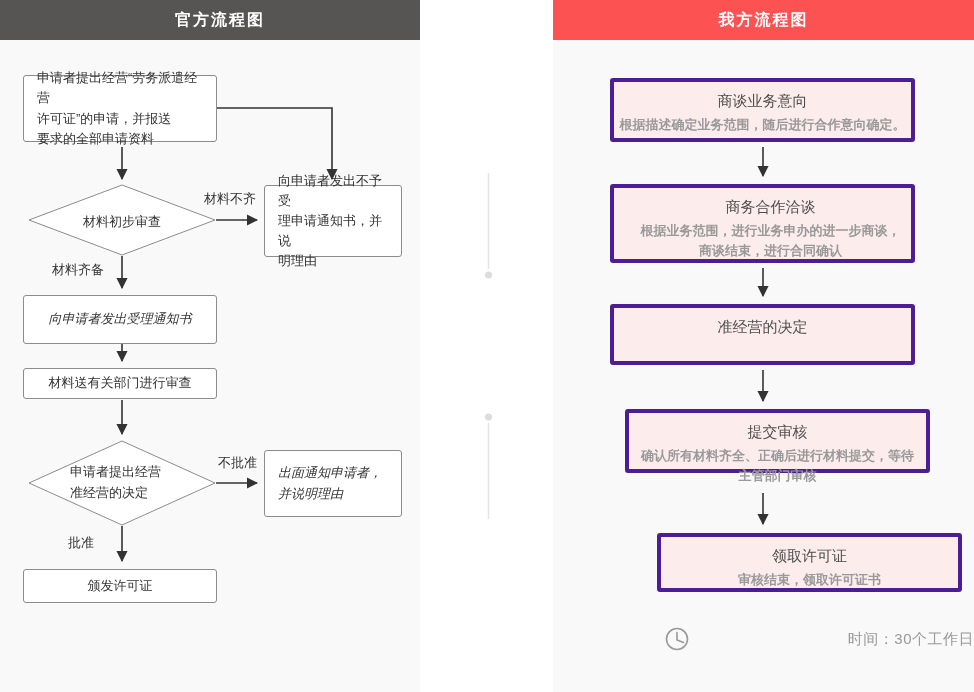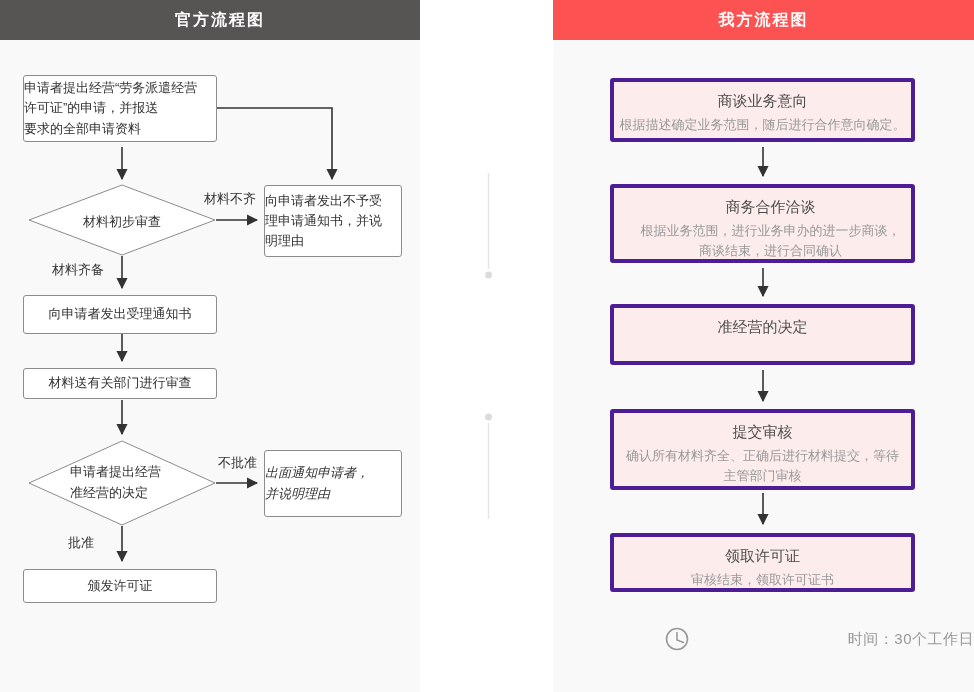--- a/index.html
+++ b/index.html
@@ -19,33 +19,33 @@
   .header-red{background:#fd5252;}
   .overlay{position:absolute;left:0;top:0;pointer-events:none;}
 
   
   .nbox{
     position:absolute;background:#fff;border:1px solid #8c8c8c;border-radius:3px;
     color:#333;font-size:13px;line-height:1.55;display:flex;align-items:center;
     white-space:pre-line;box-sizing:border-box;
   }
   .nbox.center{justify-content:center;text-align:center;}
-  .nbox.padl{padding-right:8px;}
+  .nbox.padl{padding-left:13px;padding-right:8px;}
   .flabel{position:absolute;font-size:13px;color:#333;white-space:nowrap;}
   .dtext{position:absolute;font-size:13px;color:#333;line-height:1.6;}
   .dtext.pre{white-space:pre-line;}
 
   
   .step{
     position:absolute;left:610px;width:305px;background:#fdecec;
     border:4px solid #4c1d95;border-radius:3px;box-sizing:border-box;
     display:flex;flex-direction:column;align-items:center;padding-top:9px;
   }
   .step-title{font-size:15px;color:#4d4d4d;line-height:20px;}
-  .step-desc{font-size:13px;color:#999;margin-top:4px;line-height:19.5px;text-align:center;white-space:pre-line;}
+  .step-desc{font-size:13px;color:#999;margin-top:4px;line-height:19.5px;text-align:center;white-space:pre-line;font-weight:bold;}
 
   
   .vs-outer{
     position:absolute;left:441px;top:299px;width:95px;height:95px;border-radius:50%;
     background:#fcd6d6;display:flex;align-items:center;justify-content:center;
   }
   .vs-inner{
     width:85px;height:85px;border-radius:50%;background:#fa5150;color:#fff;
     display:flex;align-items:center;justify-content:center;font-size:29px;letter-spacing:1px;
   }
@@ -123,21 +123,21 @@
   <div class="dtext" style="left:42px;top:212px;width:160px;text-align:center;">材料初步审查</div>
 
   <div class="flabel" style="left:204px;top:190px;">材料不齐</div>
 
   <div class="nbox padl" style="left:264px;top:185px;width:138px;height:72px;">向申请者发出不予受
 理申请通知书，并说
 明理由</div>
 
   <div class="flabel" style="left:52px;top:261px;">材料齐备</div>
 
-  <div class="nbox center" style="left:23px;top:295px;width:194px;height:39px;">向申请者发出受理通知书</div>
+  <div class="nbox center" style="left:23px;top:295px;width:194px;height:49px;font-style:italic;">向申请者发出受理通知书</div>
 
   <div class="nbox center" style="left:23px;top:368px;width:194px;height:31px;">材料送有关部门进行审查</div>
 
   <div class="dtext pre" style="left:70px;top:462px;">申请者提出经营
 准经营的决定</div>
 
   <div class="flabel" style="left:218px;top:454px;">不批准</div>
 
   <div class="nbox padl" style="left:264px;top:450px;width:138px;height:67px;font-style:italic;">出面通知申请者，
 并说明理由</div>
@@ -152,26 +152,26 @@
     <div class="step-desc">根据描述确定业务范围，随后进行合作意向确定。</div>
   </div>
   <div class="step" style="top:184px;height:79px;padding-left:16px;">
     <div class="step-title">商务合作洽谈</div>
     <div class="step-desc">根据业务范围，进行业务申办的进一步商谈，
 商谈结束，进行合同确认</div>
   </div>
   <div class="step" style="top:304px;height:61px;">
     <div class="step-title">准经营的决定</div>
   </div>
-  <div class="step" style="top:409px;height:81px;">
+  <div class="step" style="top:409px;height:64px;margin-left:15px;">
     <div class="step-title">提交审核</div>
     <div class="step-desc">确认所有材料齐全、正确后进行材料提交，等待
 主管部门审核</div>
   </div>
-  <div class="step" style="top:533px;height:59px;">
+  <div class="step" style="top:533px;height:59px;margin-left:47px;">
     <div class="step-title">领取许可证</div>
     <div class="step-desc">审核结束，领取许可证书</div>
   </div>
 
   <div class="time-row">
     <span style="width:150px;"></span>
     <span class="time-text">时间：30个工作日</span>
   </div>
 
 </div>

